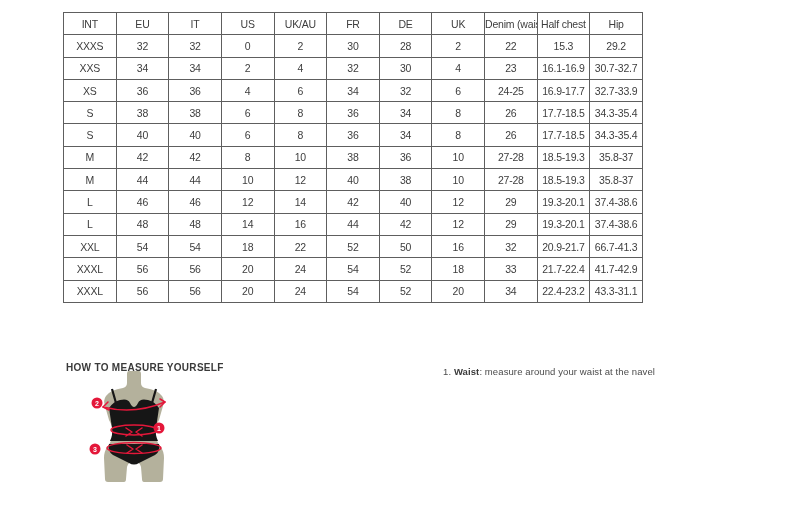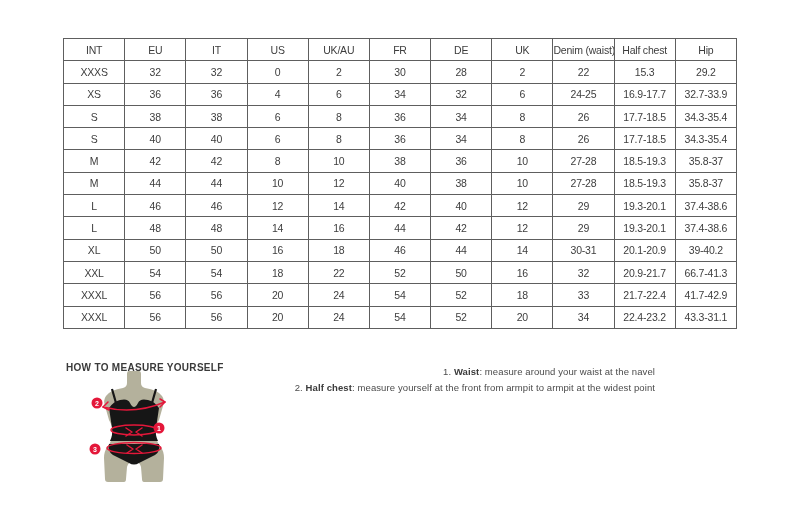--- a/index.html
+++ b/index.html
@@ -2,21 +2,21 @@
 <html><head>
 <meta charset="utf-8">
 <style>
   html,body{margin:0;padding:0;}
   body{
     width:798px;height:519px;position:relative;background:#ffffff;
     font-family:"Liberation Sans",sans-serif;overflow:hidden;
   }
   
   .size-table{
-    position:absolute;left:63px;top:38px;width:674px;
+    position:absolute;left:63px;top:12px;width:580px;
     border-collapse:collapse;table-layout:fixed;
     border:1px solid #1c1c1c;
   }
   .size-table th,.size-table td{
     border:1px solid #5e5e5e;
     height:21.3px;padding:0;
     text-align:center;vertical-align:middle;
     font-size:10.5px;font-weight:normal;color:#3d3d3d;
     white-space:nowrap;overflow:hidden;letter-spacing:-0.2px;
   }
@@ -65,20 +65,33 @@
         <td>0</td>
         <td>2</td>
         <td>30</td>
         <td>28</td>
         <td>2</td>
         <td>22</td>
         <td>15.3</td>
         <td>29.2</td>
       </tr>
       <tr>
+        <td>XXS</td>
+        <td>34</td>
+        <td>34</td>
+        <td>2</td>
+        <td>4</td>
+        <td>32</td>
+        <td>30</td>
+        <td>4</td>
+        <td>23</td>
+        <td>16.1-16.9</td>
+        <td>30.7-32.7</td>
+      </tr>
+      <tr>
         <td>XS</td>
         <td>36</td>
         <td>36</td>
         <td>4</td>
         <td>6</td>
         <td>34</td>
         <td>32</td>
         <td>6</td>
         <td>24-25</td>
         <td>16.9-17.7</td>
@@ -154,33 +167,20 @@
         <td>48</td>
         <td>48</td>
         <td>14</td>
         <td>16</td>
         <td>44</td>
         <td>42</td>
         <td>12</td>
         <td>29</td>
         <td>19.3-20.1</td>
         <td>37.4-38.6</td>
-      </tr>
-      <tr>
-        <td>XL</td>
-        <td>50</td>
-        <td>50</td>
-        <td>16</td>
-        <td>18</td>
-        <td>46</td>
-        <td>44</td>
-        <td>14</td>
-        <td>30-31</td>
-        <td>20.1-20.9</td>
-        <td>39-40.2</td>
       </tr>
       <tr>
         <td>XXL</td>
         <td>54</td>
         <td>54</td>
         <td>18</td>
         <td>22</td>
         <td>52</td>
         <td>50</td>
         <td>16</td>
@@ -252,17 +252,13 @@
       <text x="17" y="83.5">3</text>
     </g>
   </svg>
 </div>
 
 <ol class="measure-steps">
   <li>
     <span>1.</span>
     <span class="step-label">Waist</span><span>: measure around your waist at the navel</span>
   </li>
-  <li>
-    <span>2.</span>
-    <span class="step-label">Half chest</span><span>: measure yourself at the front from armpit to armpit at the widest point</span>
-  </li>
 </ol>
 
 </body></html>

